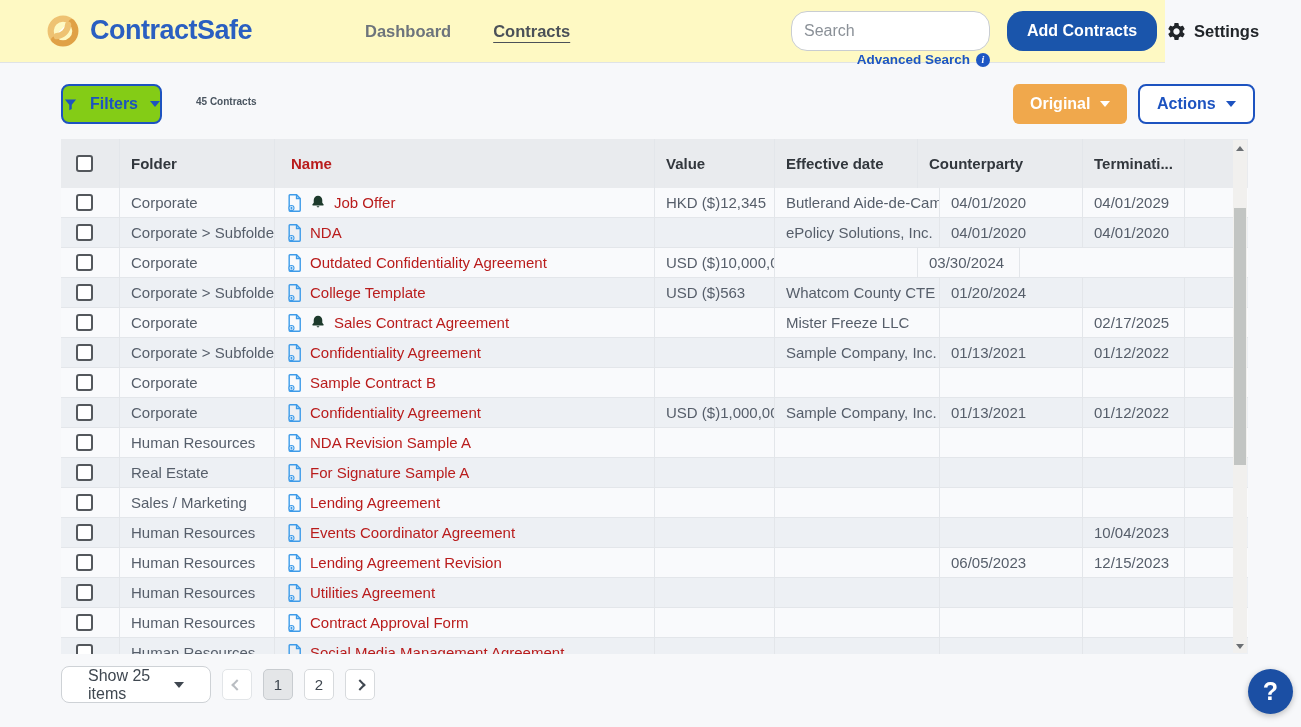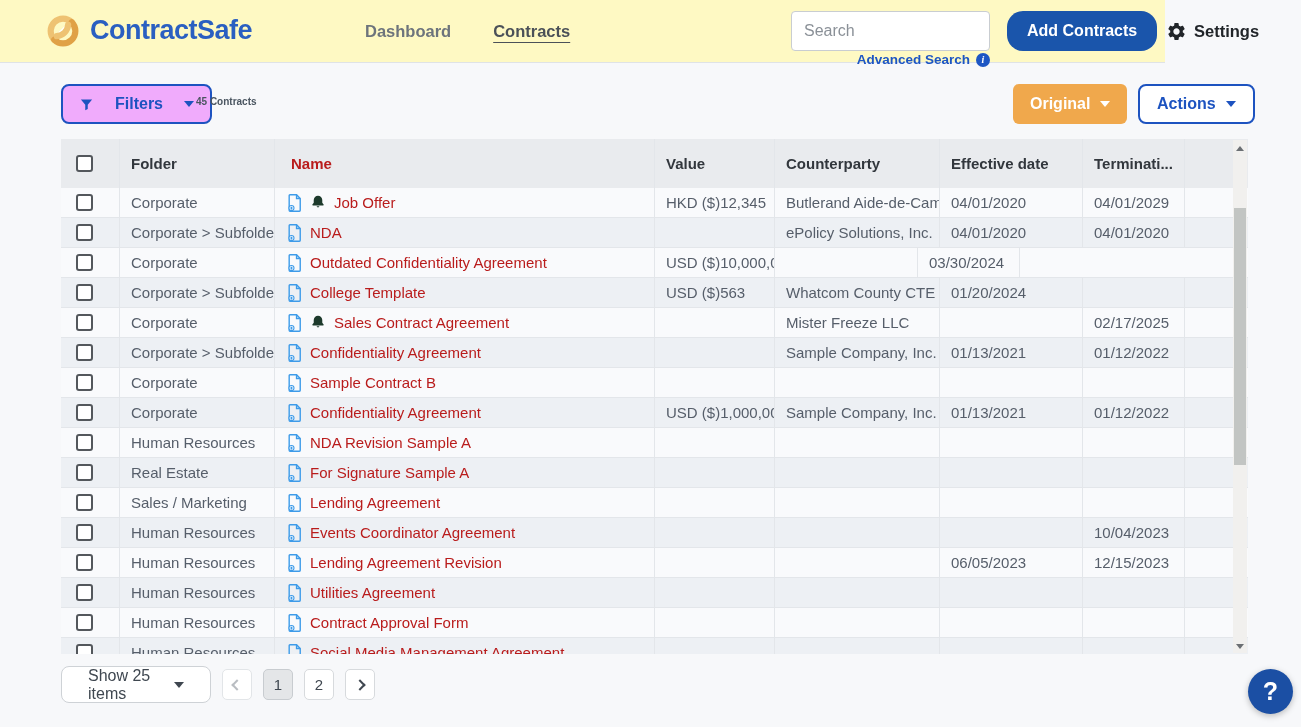--- a/index.html
+++ b/index.html
@@ -7,36 +7,36 @@
   body { font-family:"Liberation Sans", sans-serif; background:#f7f8fa; overflow:hidden; }
   #app { position:relative; width:1301px; height:727px; background:#f7f8fa; overflow:hidden; }
 
   
   .header { position:absolute; left:0; top:0; width:1165px; height:63px; background:#fef9c3; border-bottom:1px solid #dfe3e6;text-decoration:underline; }
   .brand { position:absolute; left:44px; top:12px; display:flex; align-items:center; gap:9px; }
   .brand-text { font-size:27px; font-weight:700; color:#2a5fc1; letter-spacing:-0.5px; }
   .nav { position:absolute; left:365px; top:0; height:63px; display:flex; align-items:center; gap:42px; }
   .nav-item { font-size:16.5px; font-weight:700; color:#6d747c; cursor:pointer; }
   .nav-item.active { color:#4b5158; text-decoration:underline; text-underline-offset:5px; }
-  .search-wrap { position:absolute; left:791px; top:11px; width:199px; height:40px; background:#fff; border:1px solid #c9cdd1; border-radius:4px; display:flex; align-items:center; }
+  .search-wrap { position:absolute; left:791px; top:11px; width:199px; height:40px; background:#fff; border:1px solid #c9cdd1; border-radius:16px; display:flex; align-items:center; }
   .search-input { flex:1; border:none; outline:none; padding:0 8px 0 12px; font-size:16px; color:#3c4248; font-family:"Liberation Sans",sans-serif; background:transparent; }
   .search-input::placeholder { color:#8a9097; }
   .x-icon { position:relative; width:16px; height:16px; margin-right:12px; cursor:pointer; flex:0 0 auto; }
   .x-icon::before,.x-icon::after { content:""; position:absolute; left:7px; top:0; width:2px; height:16px; background:#4a5057; }
   .x-icon::before { transform:rotate(45deg); }
   .x-icon::after { transform:rotate(-45deg); }
   .adv-search { position:absolute; left:679px; top:52px; width:311px; display:flex; justify-content:flex-end; align-items:center; gap:6px; z-index:5; }
   .adv-search-label { font-size:13.5px; font-weight:700; color:#1d56c4; cursor:pointer; }
   .info-icon { width:14px; height:14px; border-radius:50%; background:#1d56c4; color:#fff; font-size:10px; font-weight:700; display:flex; align-items:center; justify-content:center; font-family:"Liberation Serif",serif; font-style:italic; }
   .btn-add { position:absolute; left:1007px; top:11px; height:40px; padding:0 20px; background:#1a55ab; color:#fff; border:none; border-radius:16px; font-size:16px; font-weight:700; cursor:pointer; font-family:"Liberation Sans",sans-serif; }
   .settings { position:absolute; left:1166px; top:0; height:63px; display:flex; align-items:center; gap:7px; cursor:pointer; }
   .settings-label { font-size:16.5px; font-weight:700; color:#212529; }
 
   
-  .btn-filters { position:absolute; left:61px; top:84px; height:40px; padding:0 16px; background:#f0abfc; border:2px solid #1d53c0; border-radius:8px; display:flex; align-items:center; gap:21px; cursor:pointer; }
+  .btn-filters { position:absolute; left:61px; top:84px; height:40px; padding:0 0; background:#84cc16; border:2px solid #1d53c0; border-radius:8px; display:flex; align-items:center; gap:12px; cursor:pointer; }
   .btn-filters span { font-size:16px; font-weight:700; color:#1d53c0; }
   .count { position:absolute; left:196px; top:96px; font-size:10px; font-weight:700; color:#4a5560; }
   .btn-original { position:absolute; left:1013px; top:84px; height:40px; padding:0 17px; background:#f0a84c; border:none; border-radius:6px; display:flex; align-items:center; gap:10px; cursor:pointer; }
   .btn-original span { font-size:16px; font-weight:700; color:#fff; }
   .btn-actions { position:absolute; left:1138px; top:84px; height:40px; padding:0 17px; background:#fff; border:2px solid #1d53c0; border-radius:8px; display:flex; align-items:center; gap:10px; cursor:pointer; }
   .btn-actions span { font-size:16px; font-weight:700; color:#1d53c0; }
   .caret { width:0; height:0; border-left:5px solid transparent; border-right:5px solid transparent; border-top:6px solid #1d53c0; }
   .caret.white { border-top-color:#fff; }
   .caret.dark { border-top-color:#3f4750; }
 
@@ -141,22 +141,22 @@
   </div>
 
   <div class="table">
     <div class="thead">
       <div class="cell c-cb">
         <span class="checkbox"></span>
       </div>
       <div class="cell c-folder">Folder</div>
       <div class="cell c-name" style="padding-left:16px;">Name</div>
       <div class="cell c-value">Value</div>
+      <div class="cell c-eff">Effective date</div>
       <div class="cell c-cparty">Counterparty</div>
-      <div class="cell c-eff">Effective date</div>
       <div class="cell c-term">Terminati...</div>
       <div class="cell c-fill"></div>
     </div>
     <div class="tbody">
         <div class="trow odd">
       <div class="cell c-cb">
             <span class="checkbox"></span>
           </div>
       <div class="cell c-folder">Corporate</div>
       <div class="cell c-name">

